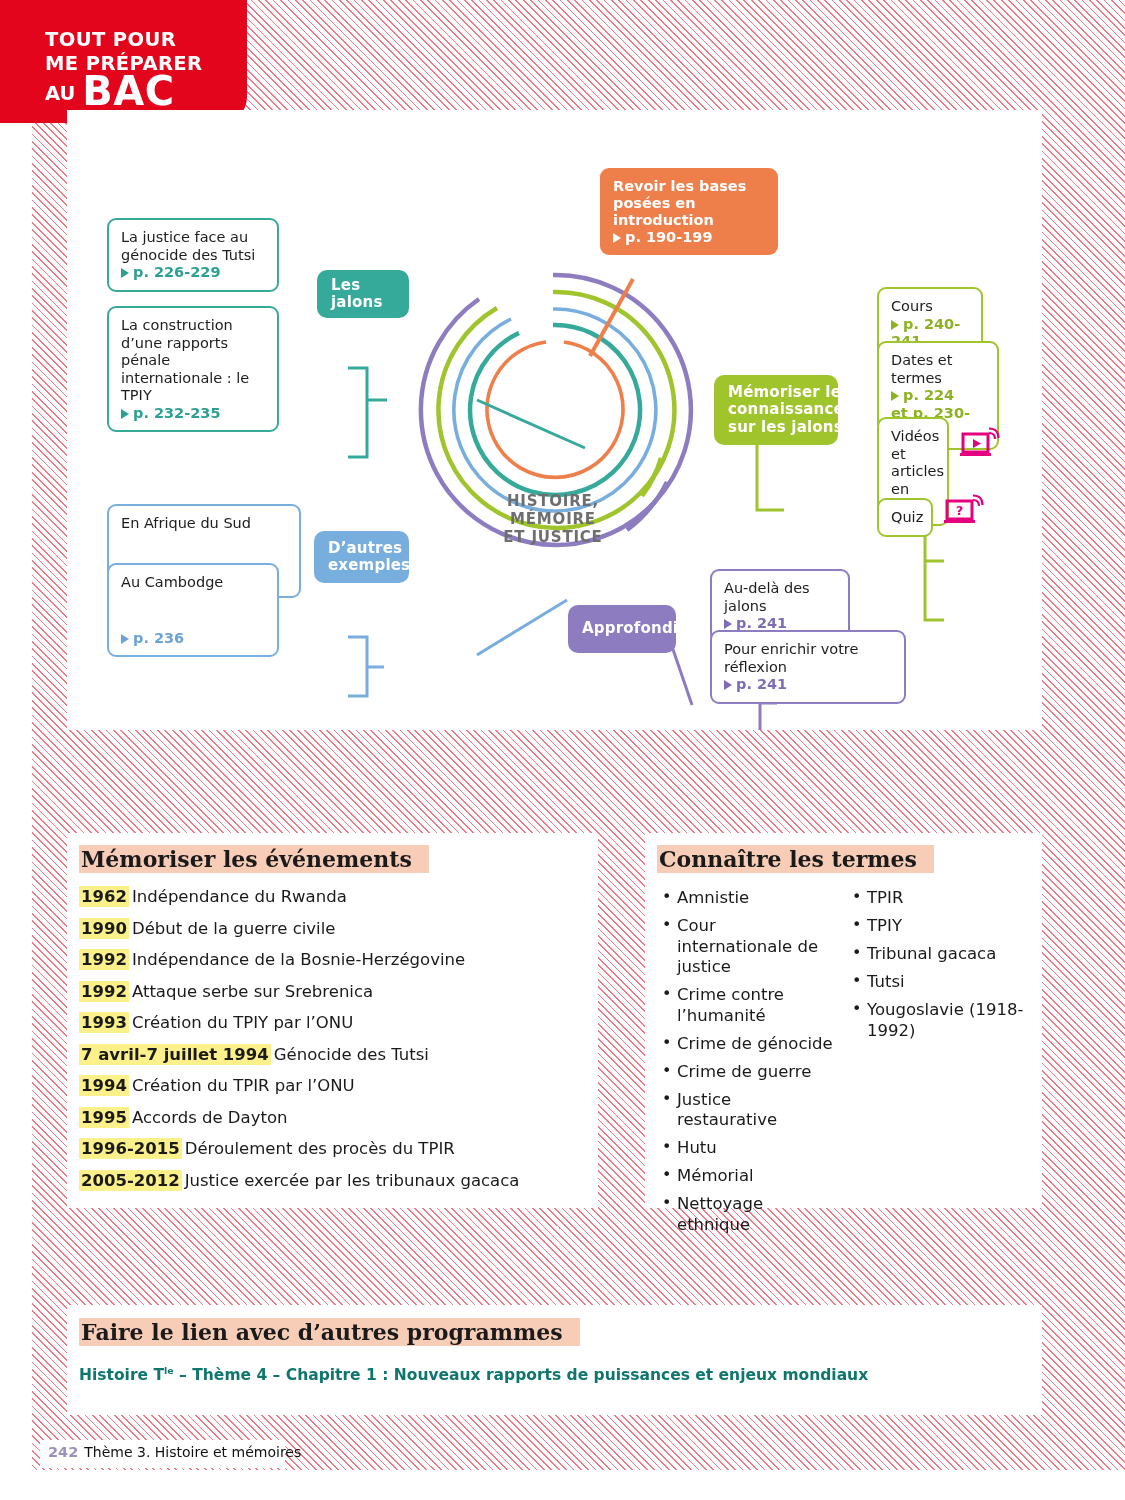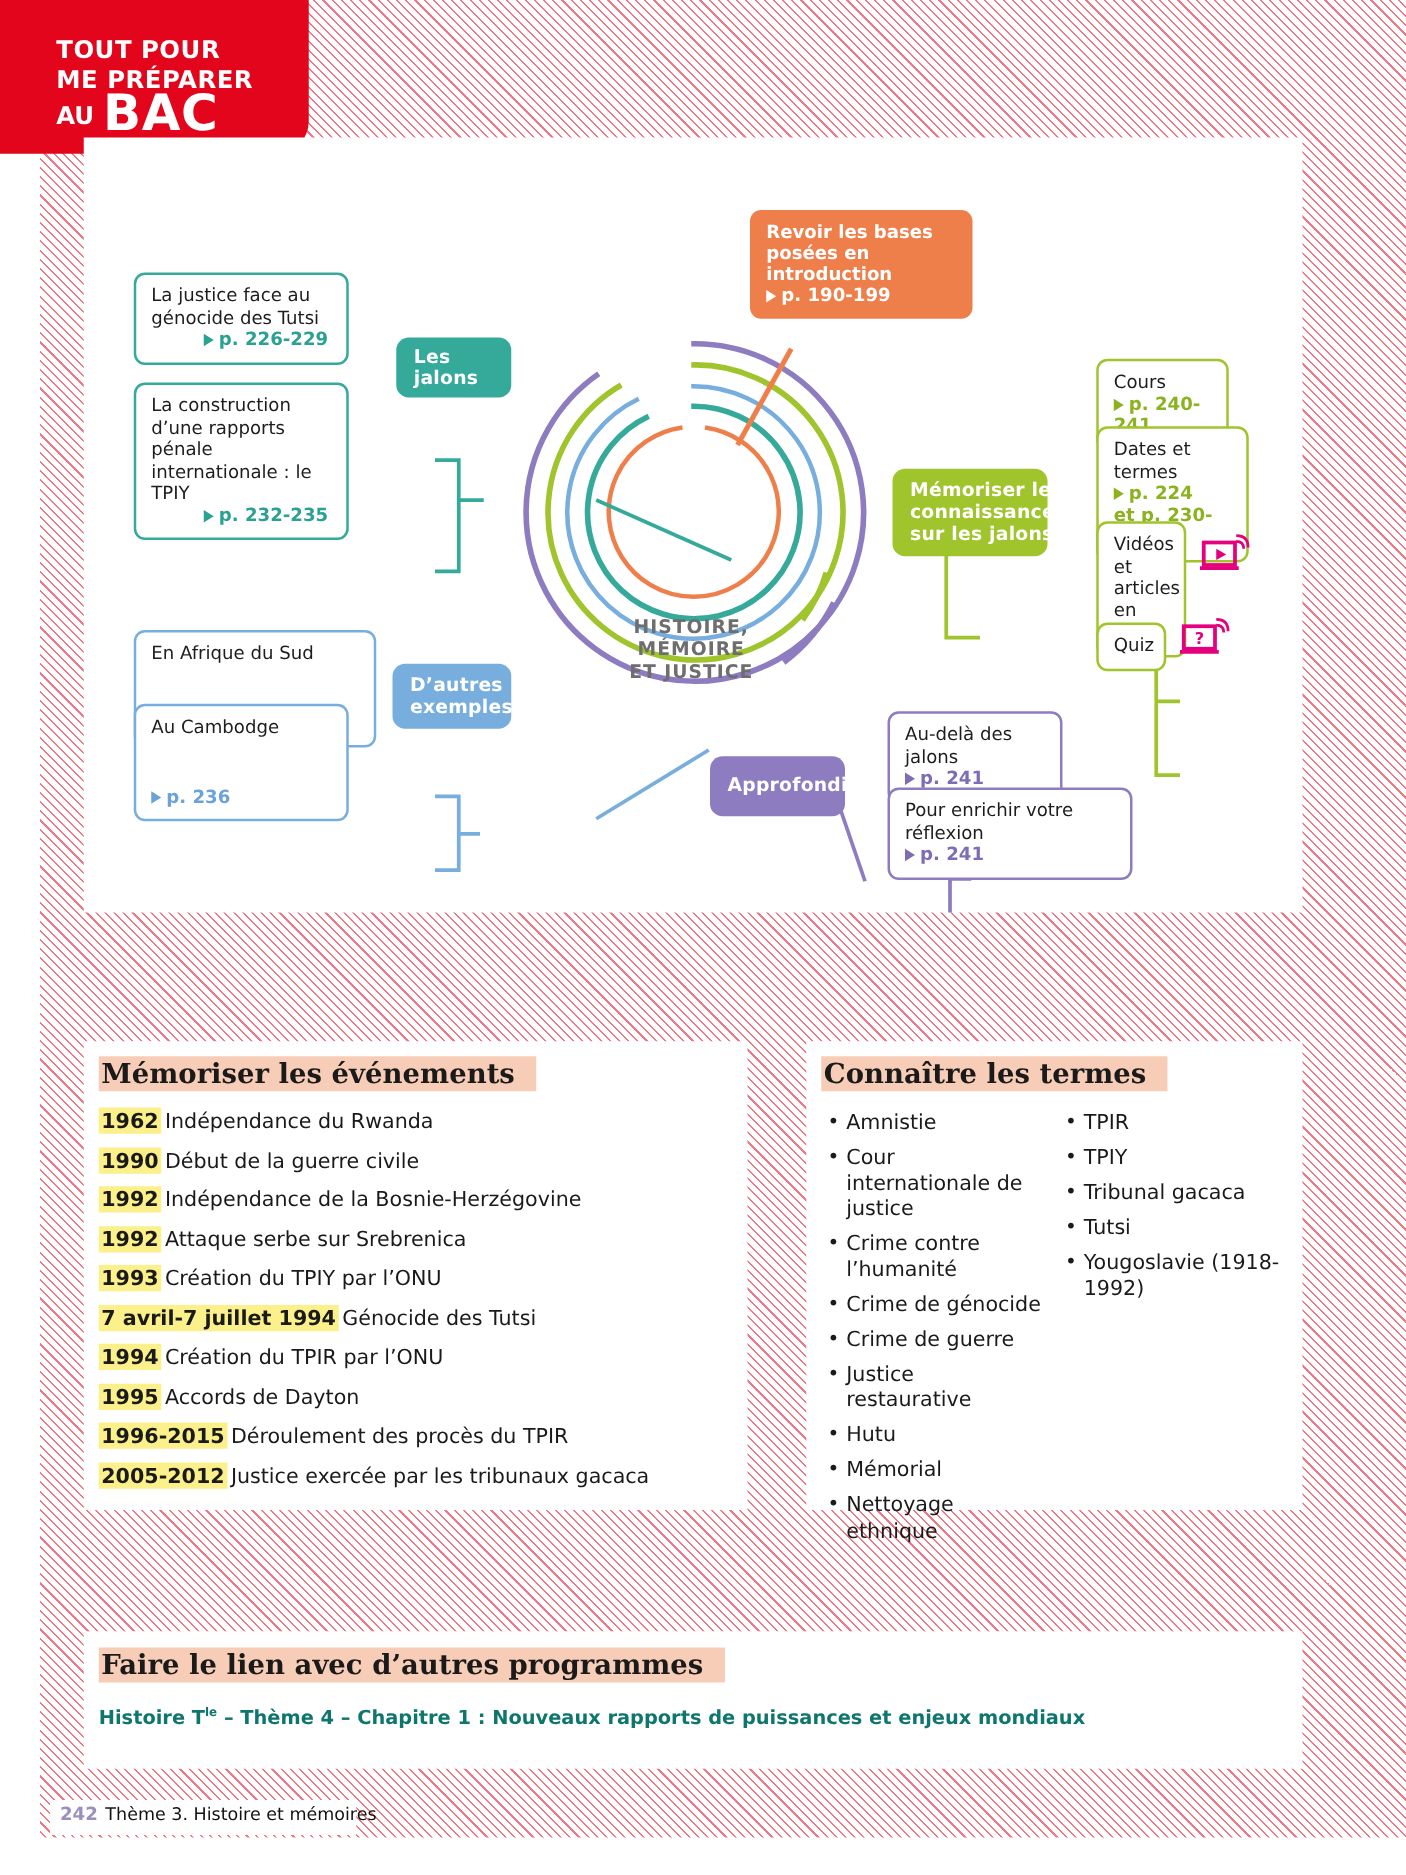--- a/index.html
+++ b/index.html
@@ -98,21 +98,21 @@
     border-radius:9px;color:#fff;font-weight:700;font-size:14.5px;
     line-height:17px;padding:10px 13px 9px 13px;
   }
 
   .c-teal{--c:#35aa9b;}
   .c-green{--c:#a0c42c;}
   .c-blue{--c:#78aede;}
   .c-purple{--c:#8e7cc0;}
   .c-orange{--c:#ef7f4a;}
 
-  .leaf.c-teal{border-color:#35aa9b;} .leaf.c-teal .pg{color:#2ba193;margin-left:42px;}
+  .leaf.c-teal{border-color:#35aa9b;} .leaf.c-teal .pg{color:#2ba193;}
   .leaf.c-green{border-color:#a0c42c;} .leaf.c-green .pg{color:#8cb220;}
   .leaf.c-blue{border-color:#78aede;} .leaf.c-blue .pg{color:#6ba3d8;margin-top:38px;}
   .leaf.c-purple{border-color:#8e7cc0;} .leaf.c-purple .pg{color:#7e6cb5;}
   .hub.c-teal{background:#35aa9b;} .hub.c-green{background:#a0c42c;}
   .hub.c-blue{background:#78aede;} .hub.c-purple{background:#8e7cc0;}
   .callout.c-orange{background:#ef7f4a;}
 
   .center-label{
     position:absolute;text-align:center;color:#6e6e6e;
     font-weight:700;font-size:15px;line-height:18px;letter-spacing:.8px;

